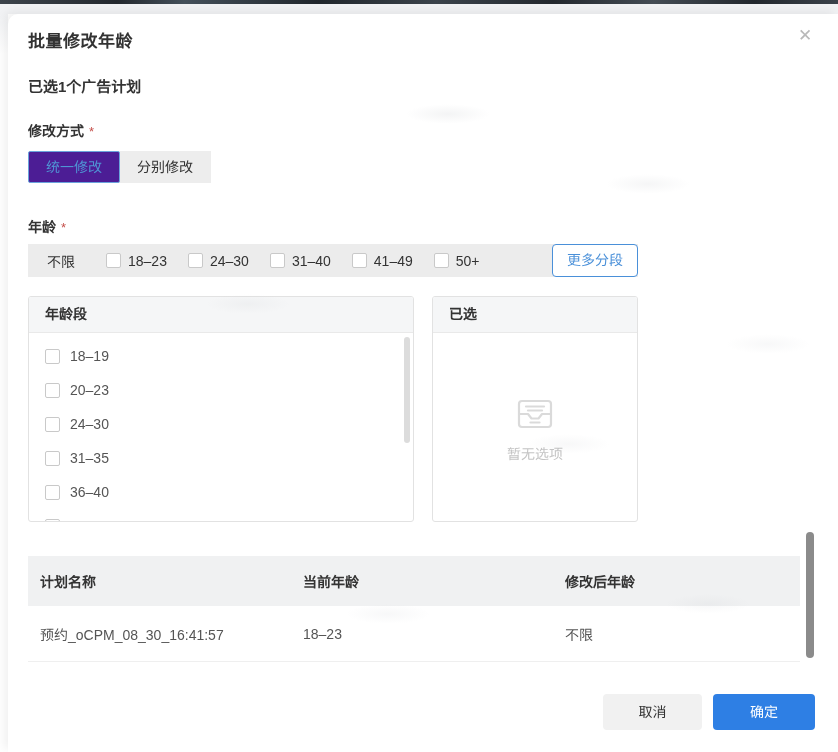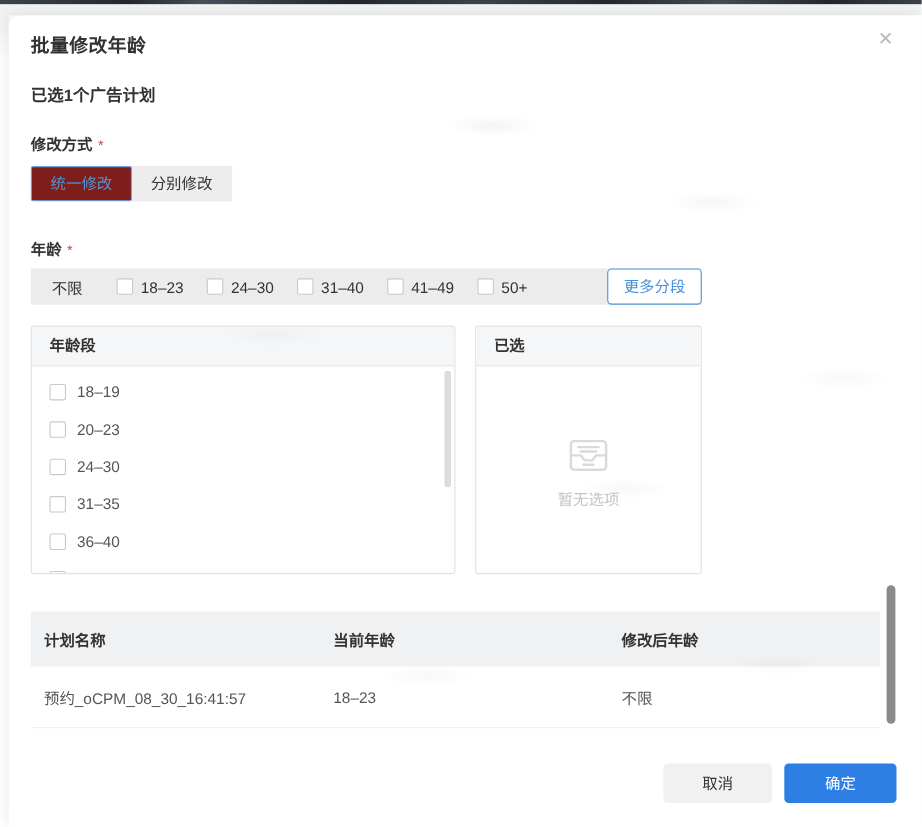--- a/index.html
+++ b/index.html
@@ -57,21 +57,21 @@
   .lbl-method { top:106px; }
   .lbl-age { top:202px; }
 
   
   .segmented { position:absolute; left:20px; top:137px; display:flex; }
   .seg-btn {
     height:32px; padding:0 17px; font-size:14px; line-height:30px;
     cursor:pointer; white-space:nowrap;
   }
   .seg-btn.active {
-    background:#7f1d1d; border:1px solid #6ba3dc; color:#4f94d4; border-radius:2px;
+    background:#4c1d95; border:1px solid #6ba3dc; color:#4f94d4; border-radius:2px;
     position:relative; z-index:2;
   }
   .seg-btn.inactive {
     background:#ededed; color:#333; border:1px solid #ededed; margin-left:-1px;
   }
 
   
   .age-band {
     position:absolute; left:20px; top:230px; width:610px; height:33px;
     background:#ececec; display:flex; align-items:center; padding-left:19px;

